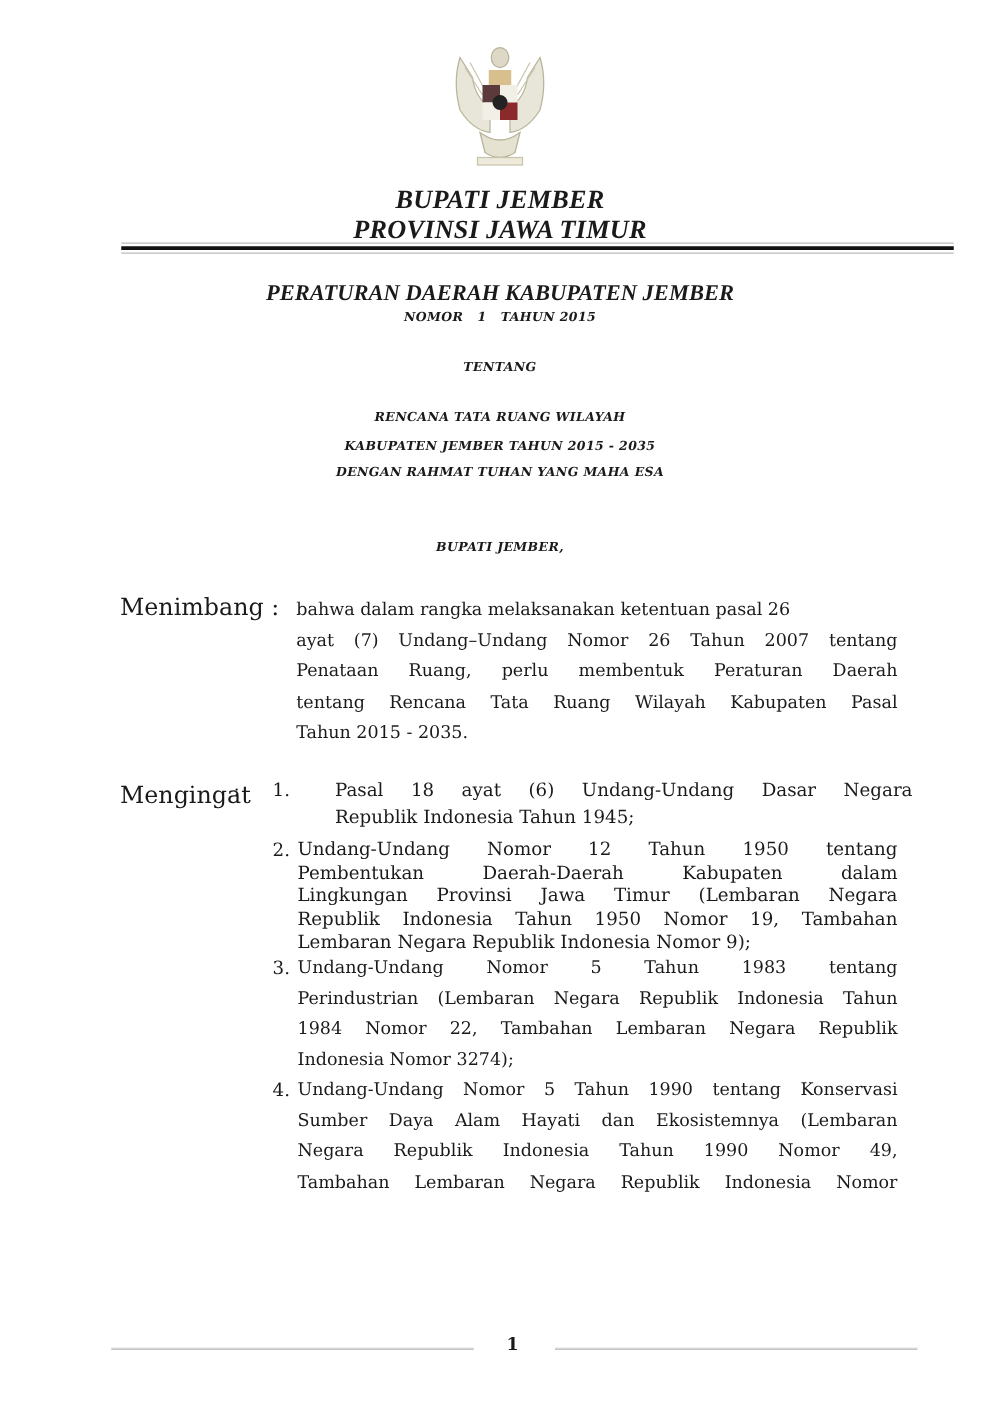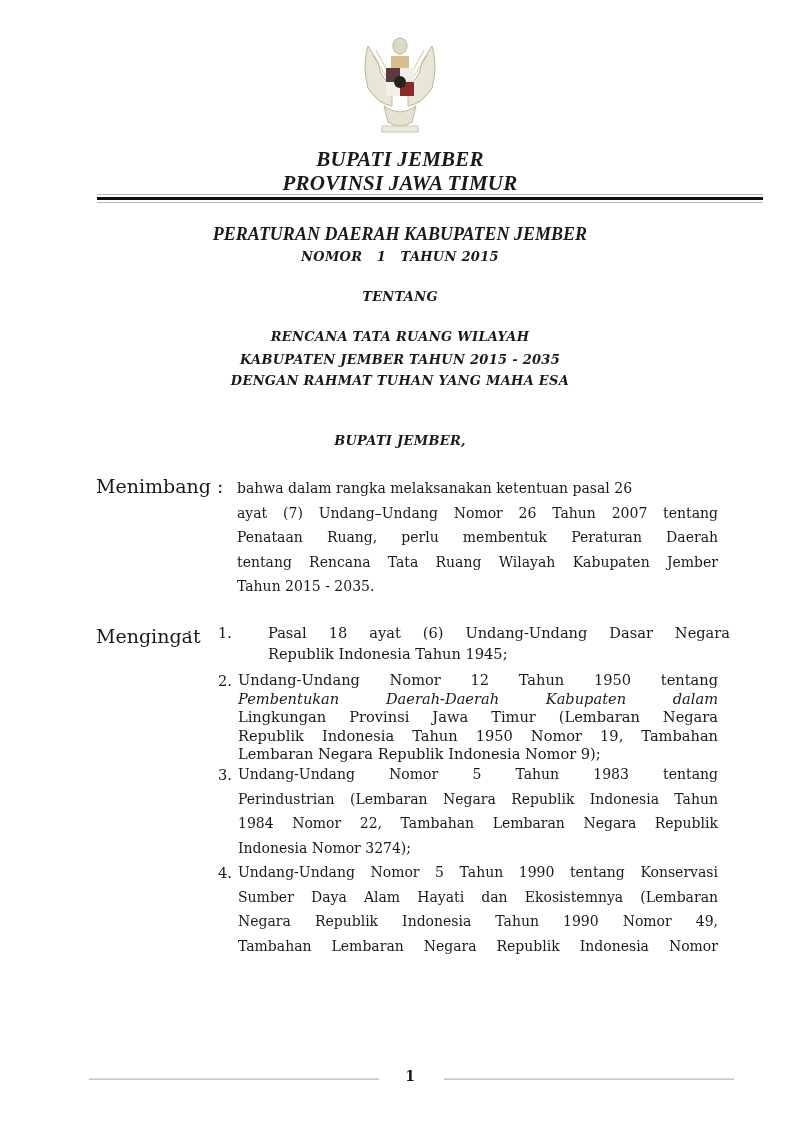--- a/index.html
+++ b/index.html
@@ -3,21 +3,21 @@
   <meta charset="utf-8">
   <style>
     html, body { margin: 0; padding: 0; background: #ffffff; }
     body { width: 800px; height: 1130px; position: relative; overflow: hidden;
       font-family: "DejaVu Serif", "Liberation Serif", serif; color: #1a1a1a; }
     .abs { position: absolute; }
     .center { left: 0; width: 800px; text-align: center; font-style: italic; }
     .emblem { left: 358px; top: 26px; width: 84px; height: 112px; }
     .h1 { font-family: "Liberation Serif", serif; font-weight: bold; font-size: 21px; letter-spacing: 0.2px; }
     .h2 { font-family: "Liberation Serif", serif; font-weight: bold; font-size: 18px; }
-    .hb { font-family: "DejaVu Serif", serif; font-weight: bold; font-size: 13px; letter-spacing: 0.3px; }
+    .hb { font-family: "DejaVu Serif", serif; font-weight: bold; font-size: 10px; letter-spacing: 0.3px; }
     .divider-thick { left: 97px; width: 666px; top: 197px; height: 3px; background: #111; }
     .divider-thin1 { left: 97px; width: 666px; top: 194px; height: 1px; background: #bbb; }
     .divider-thin2 { left: 97px; width: 666px; top: 202px; height: 1px; background: #bbb; }
     .label { font-size: 19px; left: 96px; }
     .colon { font-size: 14px; }
     .body-text { font-size: 14px; line-height: 24.5px; text-align: justify; text-align-last: left; }
     .tight { font-size: 14.6px; line-height: 18.5px; text-align: justify; }
     .num { font-size: 14.6px; text-align: right; width: 24px; }
     .foot-line { height: 2px; background: linear-gradient(#e6e6e6, #bdbdbd); top: 1078px; }
     .page-num { font-family: "DejaVu Serif", serif; font-weight: bold; font-size: 14px; left: 395px; top: 1068px; width: 30px; text-align: center; }
@@ -58,37 +58,37 @@
 <div class="abs center hb" style="top:373px;">DENGAN RAHMAT TUHAN YANG MAHA ESA</div>
 <div class="abs center hb" style="top:433px;">BUPATI JEMBER,</div>
 
 <div class="abs label" style="top:475px;">Menimbang :</div>
 <div class="abs" style="left:237px; top:476px; width:481px;">
   <div class="body-text jl">
       <span>bahwa dalam rangka melaksanakan ketentuan pasal 26</span>
     </div>
   <div class="body-text" style="text-align-last:justify;">ayat (7) Undang–Undang Nomor 26 Tahun 2007 tentang</div>
   <div class="body-text" style="text-align-last:justify;">Penataan Ruang, perlu membentuk Peraturan Daerah</div>
-  <div class="body-text" style="text-align-last:justify;">tentang Rencana Tata Ruang Wilayah Kabupaten Jember</div>
+  <div class="body-text" style="text-align-last:justify;">tentang Rencana Tata Ruang Wilayah Kabupaten Pasal</div>
   <div class="body-text">Tahun 2015 - 2035.</div>
 </div>
 
 <div class="abs label" style="top:625px;">Mengingat</div>
 <div class="abs colon" style="left:187px; top:625px;">:</div>
 
 <div class="abs num" style="left:208px; top:624px;">1.</div>
 <div class="abs" style="left:240px; top:622px; width:462px;margin-left:28px;">
   <div class="tight" style="text-align-last:justify; line-height:22px;">Pasal  18 ayat  (6)  Undang-Undang  Dasar  Negara</div>
   <div class="tight" style="line-height:20px;">Republik Indonesia Tahun 1945;</div>
 </div>
 
 <div class="abs num" style="left:208px; top:672px;">2.</div>
 <div class="abs" style="left:238px; top:671px; width:480px;">
   <div class="tight" style="text-align-last:justify;">Undang-Undang Nomor 12 Tahun 1950 tentang</div>
-  <div class="tight" style="text-align-last:justify;font-style:italic;">Pembentukan Daerah-Daerah Kabupaten dalam</div>
+  <div class="tight" style="text-align-last:justify;">Pembentukan Daerah-Daerah Kabupaten dalam</div>
   <div class="tight" style="text-align-last:justify;">Lingkungan Provinsi Jawa Timur (Lembaran Negara</div>
   <div class="tight" style="text-align-last:justify;">Republik Indonesia Tahun 1950 Nomor 19, Tambahan</div>
   <div class="tight">Lembaran Negara Republik Indonesia Nomor 9);</div>
 </div>
 
 <div class="abs num" style="left:208px; top:766px;">3.</div>
 <div class="abs" style="left:238px; top:762px; width:480px;">
   <div class="body-text" style="text-align-last:justify;">Undang-Undang Nomor 5 Tahun 1983 tentang</div>
   <div class="body-text" style="text-align-last:justify;">Perindustrian (Lembaran Negara Republik Indonesia Tahun</div>
   <div class="body-text" style="text-align-last:justify;">1984 Nomor 22, Tambahan Lembaran Negara Republik</div>

